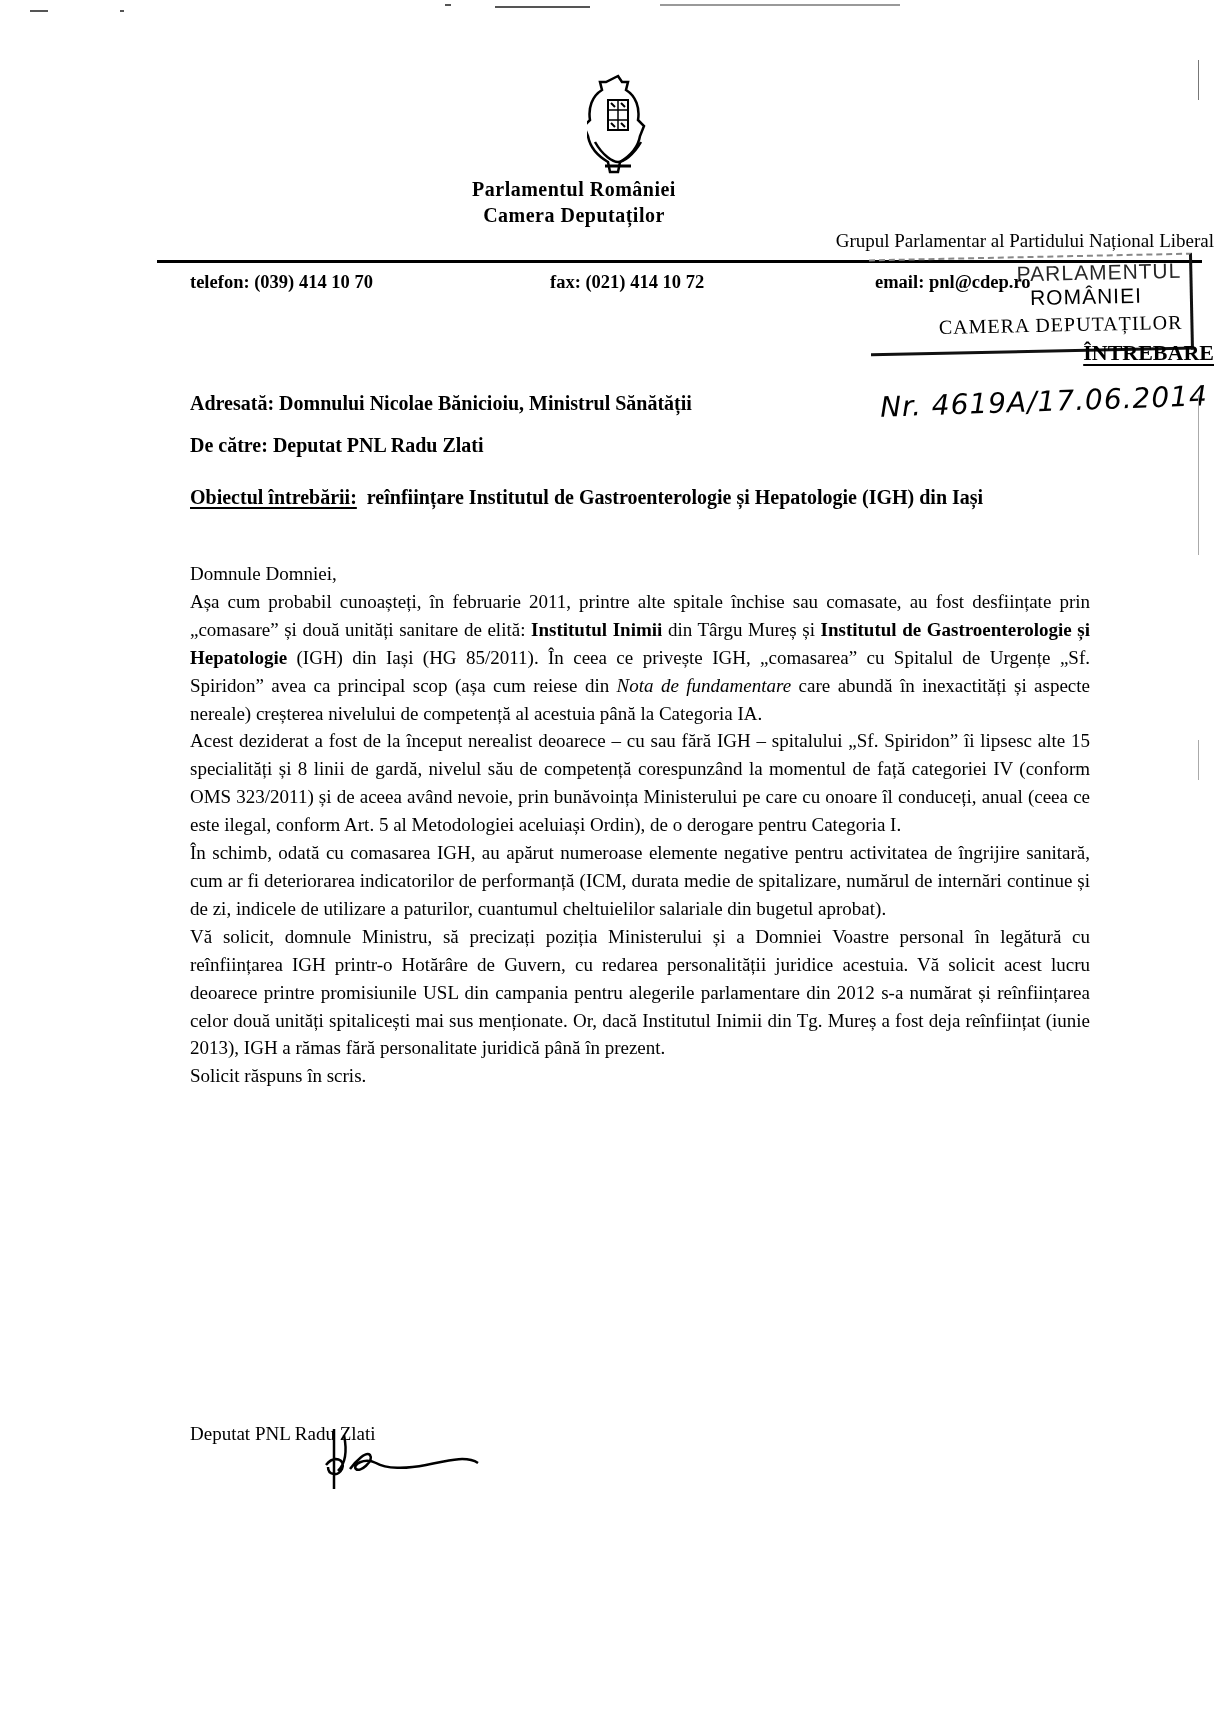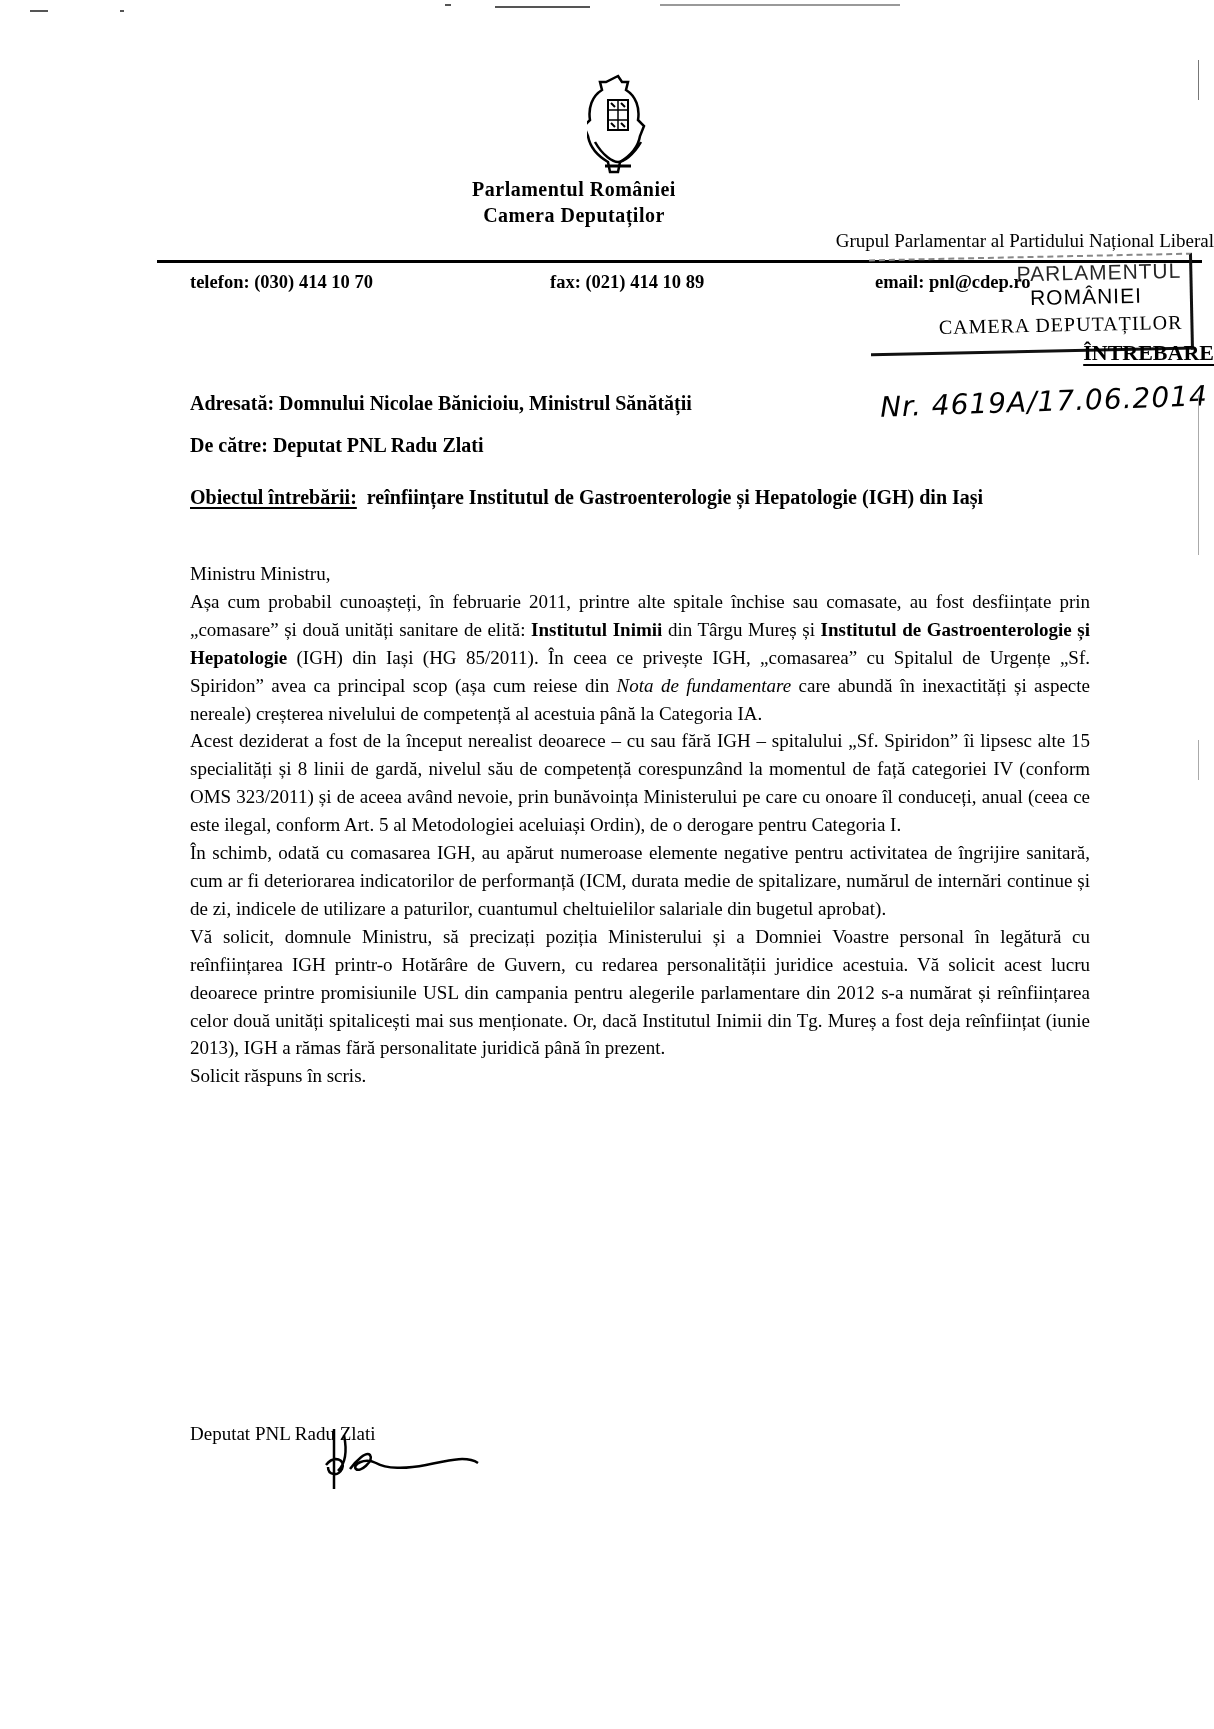--- a/index.html
+++ b/index.html
@@ -45,22 +45,22 @@
   <path d="M8 70 c8 14 18 20 23 20 c5 0 15-6 23-20" fill="none" stroke="#000" stroke-width="2.5"></path>
   <path d="M18 94 h26" stroke="#000" stroke-width="3"></path>
 </svg>
 
 <div class="abs head-title" style="top:178px">Parlamentul României</div>
 <div class="abs head-title" style="top:204px">Camera Deputaților</div>
 <div class="abs head-sub" style="top:230px">Grupul Parlamentar al Partidului Național Liberal</div>
 
 <div class="abs rule"></div>
 
-<div class="abs contact" style="left:190px">telefon: (030) 414 10 70</div>
-<div class="abs contact" style="left:550px">fax: (021) 414 10 89</div>
+<div class="abs contact" style="left:190px">telefon: (039) 414 10 70</div>
+<div class="abs contact" style="left:550px">fax: (021) 414 10 72</div>
 <div class="abs contact" style="left:875px">email: pnl@cdep.ro</div>
 
 <div class="abs stamp">
   <div class="stamp-line" style="top:4px;opacity:0.85">PARLAMENTUL</div>
   <div class="stamp-line" style="top:28px;right:48px">ROMÂNIEI</div>
   <div class="stamp-line" style="top:56px;font-family:'Liberation Serif',serif;font-size:20px">CAMERA DEPUTAȚILOR</div>
 </div>
 
 <div class="abs title">ÎNTREBARE</div>
 
@@ -73,21 +73,21 @@
 <div class="abs meta" style="top:434px">
   <span>De către:</span>
   <span>Deputat PNL Radu Zlati</span>
 </div>
 <div class="abs meta" style="top:476px;width:900px;line-height:42px;text-align:justify">
   <span class="u">Obiectul întrebării:</span>&nbsp;
   <span>reînființare Institutul de Gastroenterologie și Hepatologie (IGH) din Iași</span>
 </div>
 
 <div class="abs body">
-  <p>Ministru Ministru,</p>
+  <p>Domnule Domniei,</p>
   <p><span>Așa cum probabil cunoașteți, în februarie 2011, printre alte spitale închise sau comasate, au fost desființate prin „comasare” și două unități sanitare de elită: </span><b>Institutul Inimii</b><span> din Târgu Mureș și </span><b>Institutul de Gastroenterologie și Hepatologie</b><span> (IGH) din Iași (HG 85/2011). În ceea ce privește IGH, „comasarea” cu Spitalul de Urgențe „Sf. Spiridon” avea ca principal scop (așa cum reiese din </span><i>Nota de fundamentare</i><span> care abundă în inexactități și aspecte nereale) creșterea nivelului de competență al acestuia până la Categoria IA.</span></p>
   <p>Acest deziderat a fost de la început nerealist deoarece – cu sau fără IGH – spitalului „Sf. Spiridon” îi lipsesc alte 15 specialități și 8 linii de gardă, nivelul său de competență corespunzând la momentul de față categoriei IV (conform OMS 323/2011) și de aceea având nevoie, prin bunăvoința Ministerului pe care cu onoare îl conduceți, anual (ceea ce este ilegal, conform Art. 5 al Metodologiei aceluiași Ordin), de o derogare pentru Categoria I.</p>
   <p>În schimb, odată cu comasarea IGH, au apărut numeroase elemente negative pentru activitatea de îngrijire sanitară, cum ar fi deteriorarea indicatorilor de performanță (ICM, durata medie de spitalizare, numărul de internări continue și de zi, indicele de utilizare a paturilor, cuantumul cheltuielilor salariale din bugetul aprobat).</p>
   <p>Vă solicit, domnule Ministru, să precizați poziția Ministerului și a Domniei Voastre personal în legătură cu reînființarea IGH printr-o Hotărâre de Guvern, cu redarea personalității juridice acestuia. Vă solicit acest lucru deoarece printre promisiunile USL din campania pentru alegerile parlamentare din 2012 s-a numărat și reînființarea celor două unități spitalicești mai sus menționate. Or, dacă Institutul Inimii din Tg. Mureș a fost deja reînființat (iunie 2013), IGH a rămas fără personalitate juridică până în prezent.</p>
   <p>Solicit răspuns în scris.</p>
 </div>
 
 <div class="abs sign">Deputat PNL Radu Zlati</div>
 <svg class="abs signature" viewBox="0 0 180 70">
   <path d="M14 4 v60 M6 40 c8-10 20-6 16 4 c-4 8-14 6-14 -2 M24 10 c4 20 0 30 -6 36 M30 44 c6-8 16-18 20-14 c4 6-10 18-14 14 c-4-4 8-12 20-6 c10 6 30 6 50 2 c20-4 40-10 52-2" fill="none" stroke="#000" stroke-width="2.5"></path>

